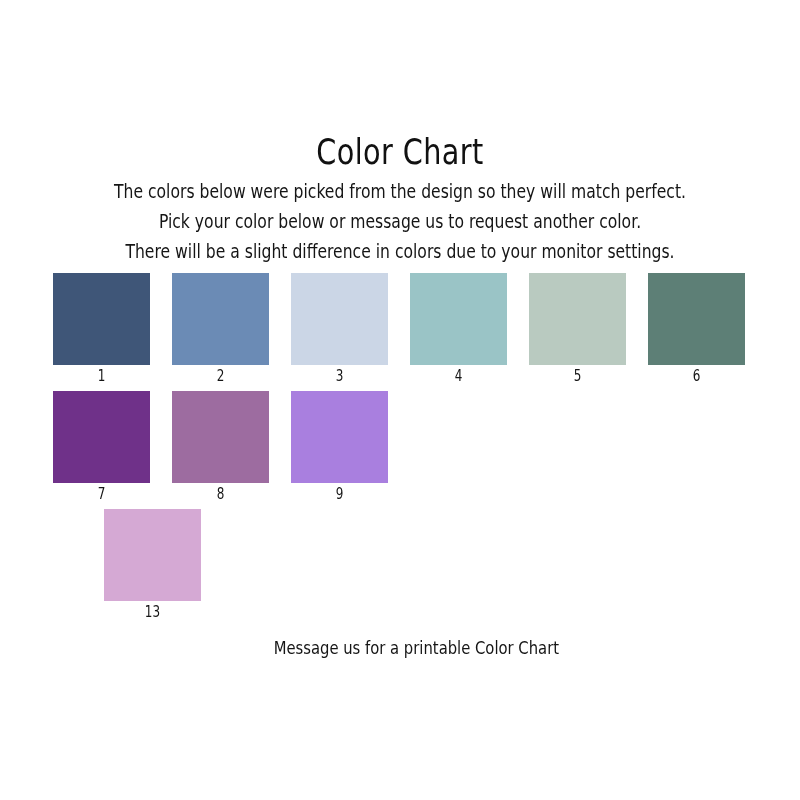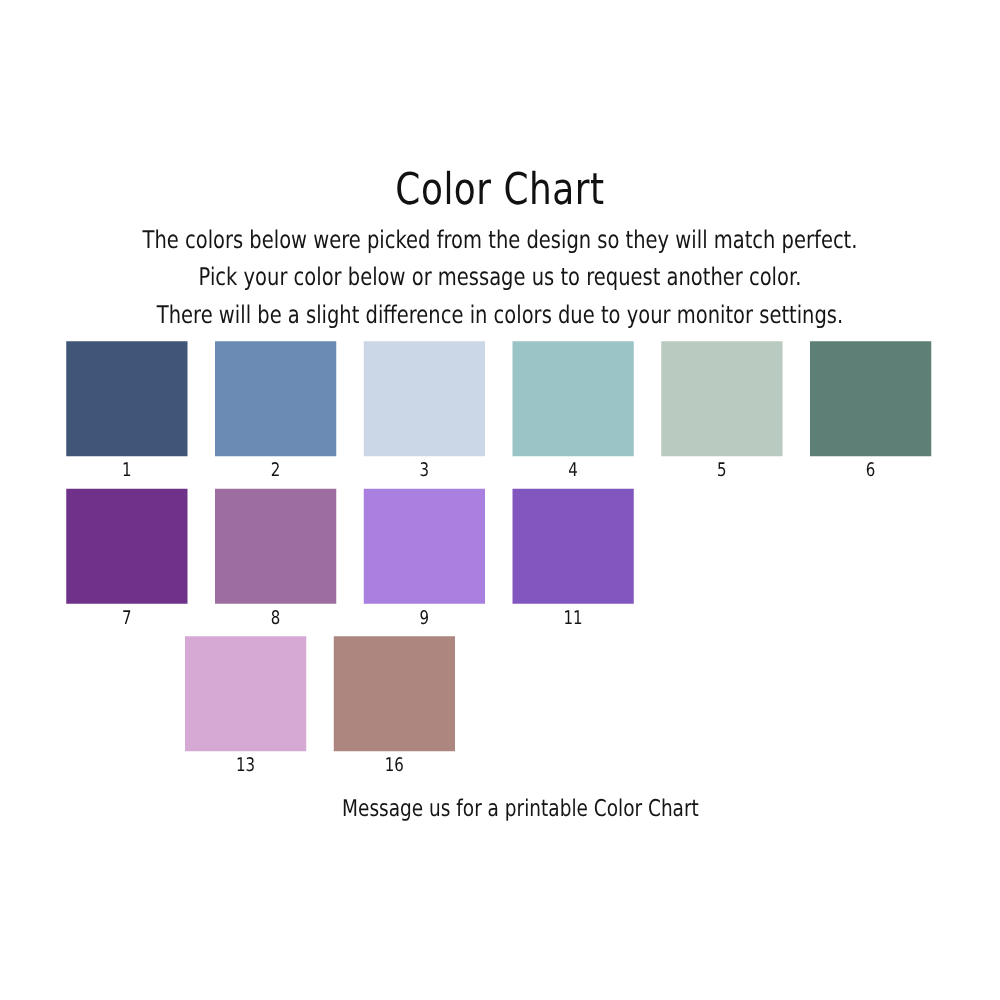--- a/index.html
+++ b/index.html
@@ -55,21 +55,21 @@
     left: 53px;
     top: 273px;
     width: 694px;
   }
   .swatch-row {
     display: flex;
     flex-direction: row;
     height: 118px;
   }
   .swatch-row.row-offset {
-    margin-left: 95px;
+    margin-left: 51px;
   }
   .swatch-cell {
     width: 97px;
     margin-right: 22px;
     position: relative;
   }
   .swatch-cell:last-child {
     margin-right: 0;
   }
   .swatch-color {
@@ -151,33 +151,25 @@
           <span class="swatch-label">7</span>
         </div>
         <div class="swatch-cell">
           <div class="swatch-color" style="background-color: rgb(157, 108, 160);"></div>
           <span class="swatch-label">8</span>
         </div>
         <div class="swatch-cell">
           <div class="swatch-color" style="background-color: rgb(169, 127, 223);"></div>
           <span class="swatch-label">9</span>
         </div>
-        <div class="swatch-cell">
-          <div class="swatch-color" style="background-color: rgb(129, 86, 190);"></div>
-          <span class="swatch-label">11</span>
-        </div>
       </div>
       <div class="swatch-row row-offset">
         <div class="swatch-cell">
           <div class="swatch-color" style="background-color: rgb(213, 169, 212);"></div>
           <span class="swatch-label">13</span>
-        </div>
-        <div class="swatch-cell">
-          <div class="swatch-color" style="background-color: rgb(174, 134, 128);"></div>
-          <span class="swatch-label">16</span>
         </div>
       </div>
     </div>
 
   <div class="footer">
     <span class="footer-text">Message us for a printable Color Chart</span>
   </div>
 
 </div>
 

